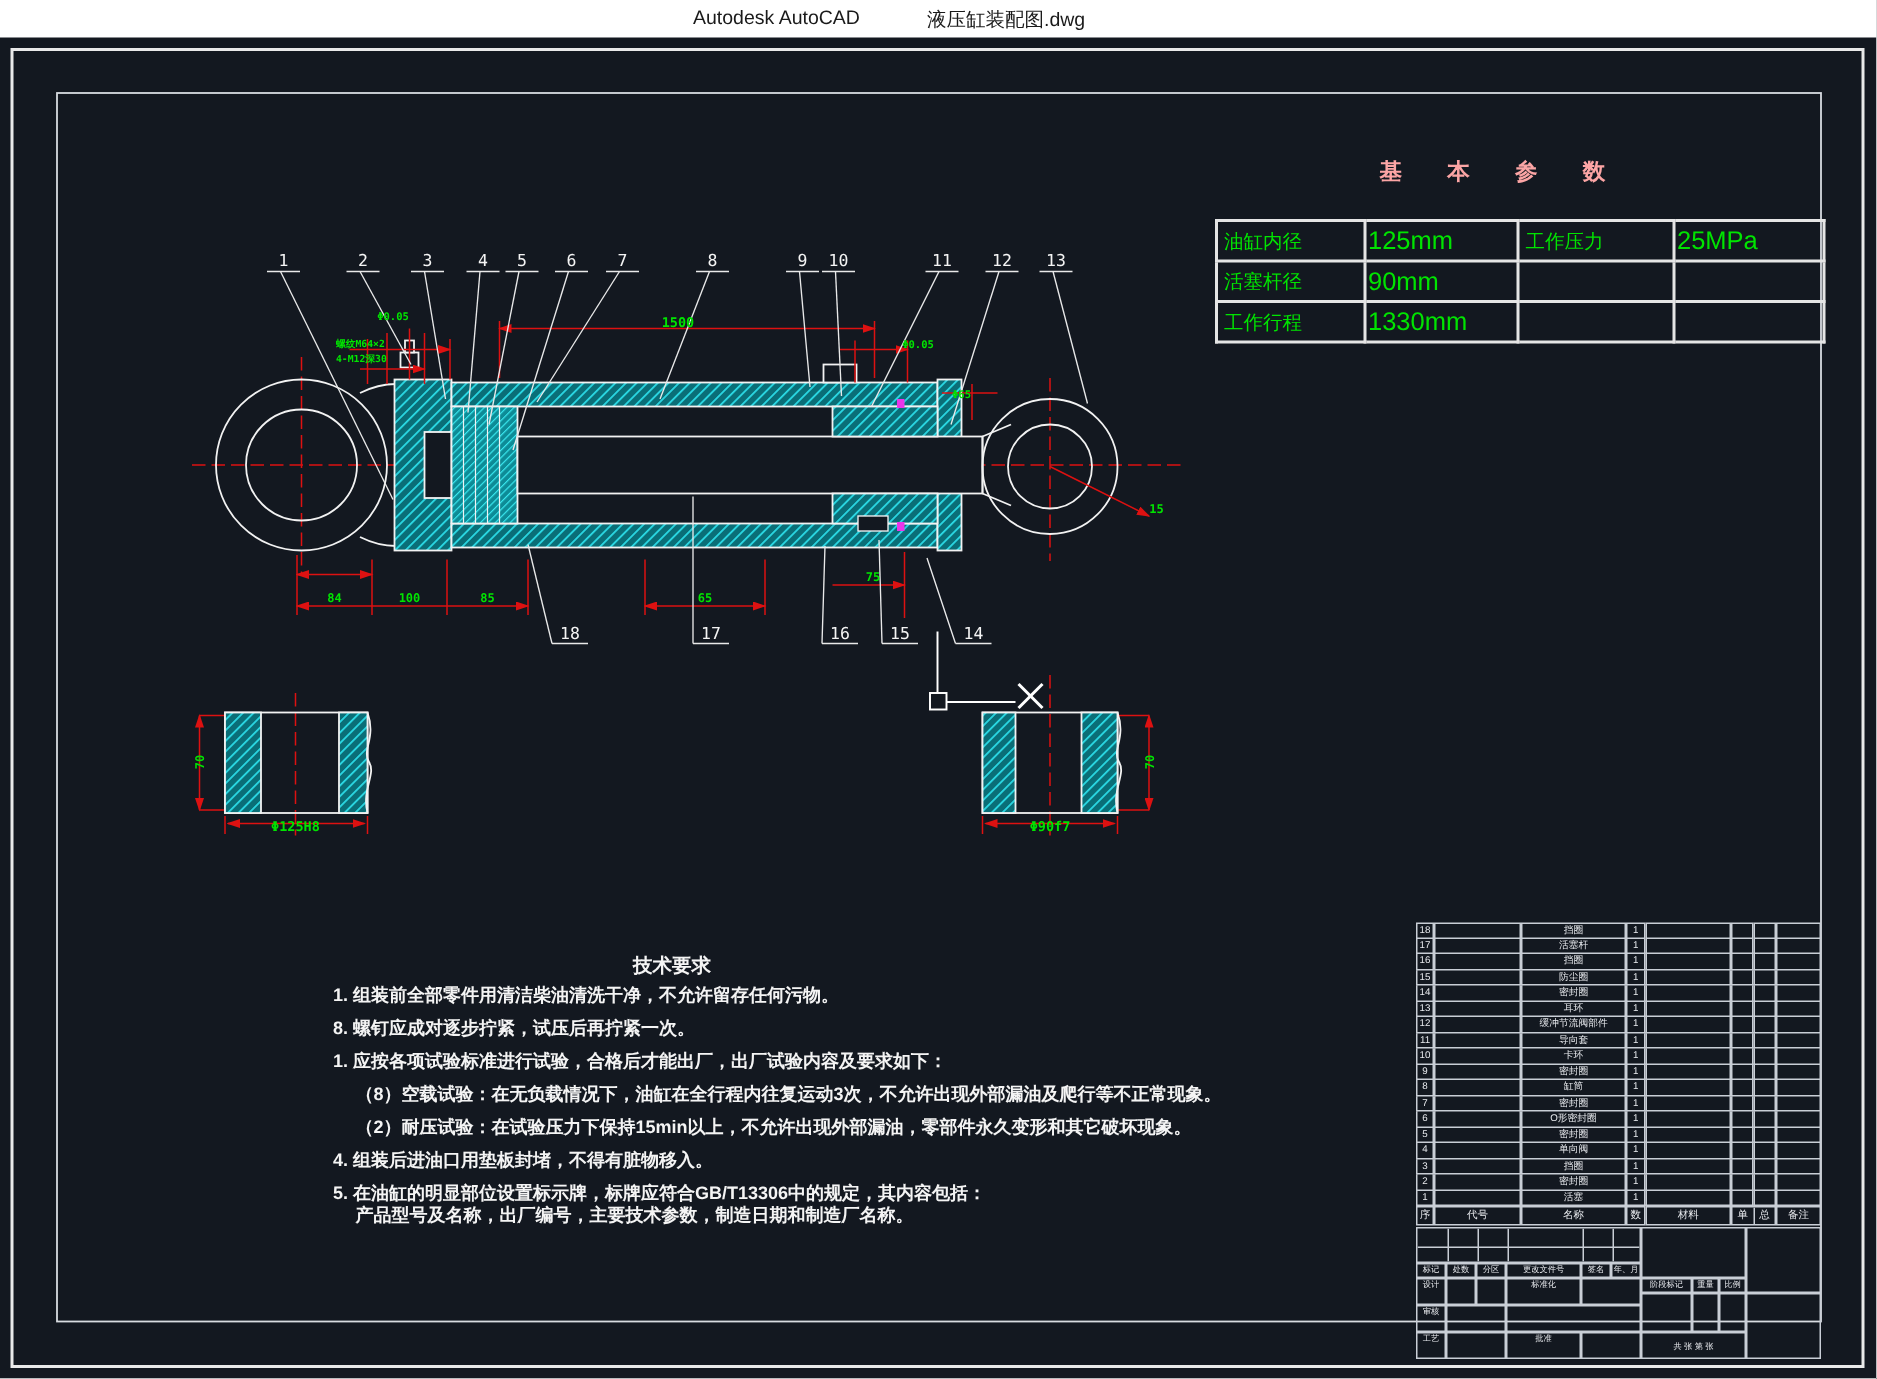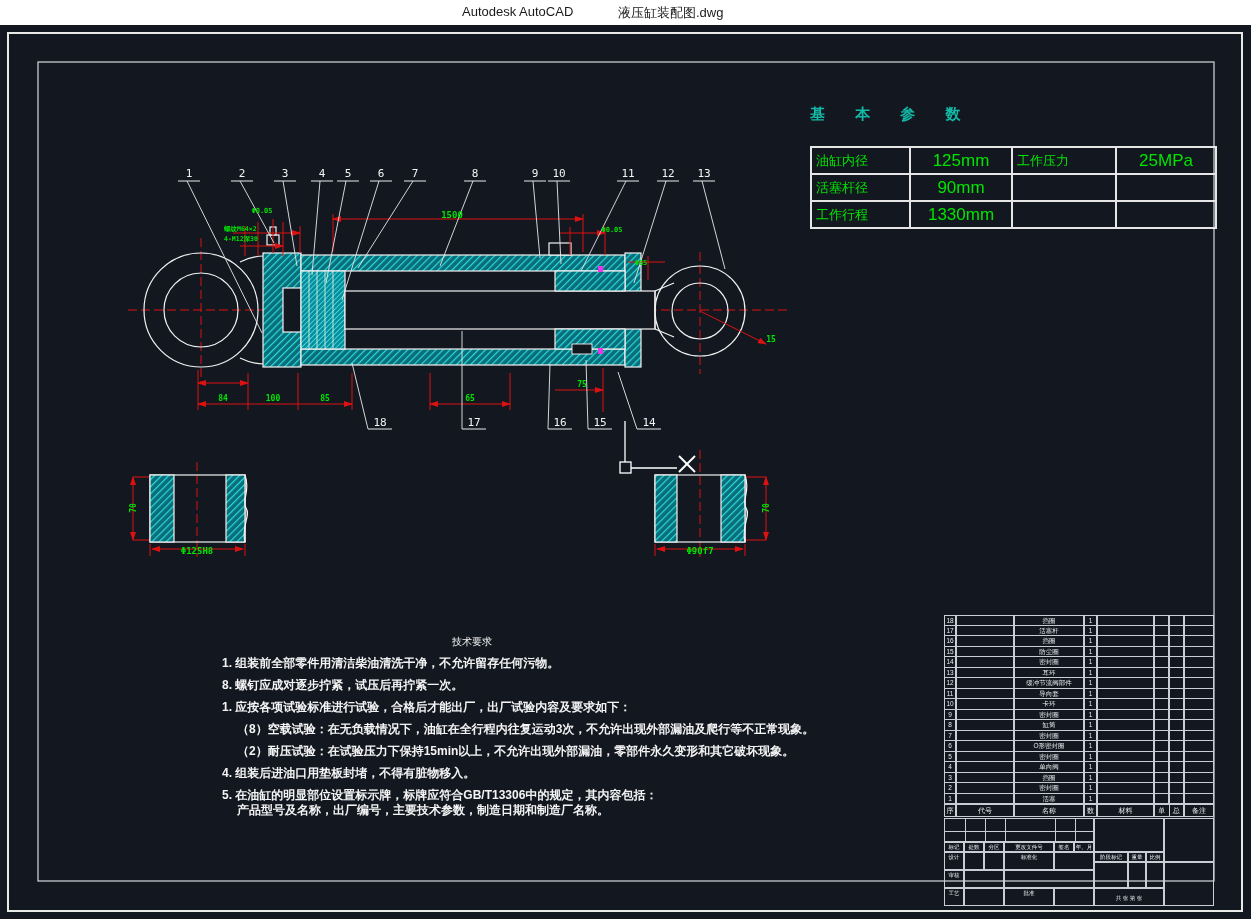--- a/index.html
+++ b/index.html
@@ -7,32 +7,32 @@
          font-family:"Liberation Sans",sans-serif;}
   
   .titlebar{position:absolute;left:0;top:0;width:1251px;height:25px;background:#ffffff;color:#111;}
   .titlebar span{position:absolute;top:4px;font-size:13px;color:#1a1a1a;}
   .app-title{left:462px;}
   .doc-title{left:618px;}
   
   .canvas{position:absolute;left:0;top:25px;width:1251px;height:894px;background:#131820;}
   svg{position:absolute;left:0;top:0;}
   
-  .ptable-title{position:absolute;left:810px;top:80px;width:383px;
-    color:#14b8a6;font-size:15px;font-weight:bold;letter-spacing:13px;}
+  .ptable-title{position:absolute;left:810px;top:80px;width:383px;text-align:center;
+    color:#fca5a5;font-size:15px;font-weight:bold;letter-spacing:13px;}
   table.ptable{position:absolute;left:810px;top:121px;width:383px;height:83px;
     border-collapse:collapse;table-layout:fixed;}
   table.ptable td{border:2px solid #e5e5e5;color:#00e400;overflow:hidden;white-space:nowrap;}
   td.plabel{font-size:13px;padding-left:4px;width:92px;}
-  td.pval{font-size:17px;text-align:center;width:98px;}
+  td.pval{font-size:17px;text-align:left;width:98px;}
   td.plabel2{width:97px;}
   td.pval2{width:96px;}
   
   .tech{position:absolute;left:222px;top:605px;width:560px;color:#f4f4f4;}
-  .tech .t-title{position:absolute;left:230px;top:5px;font-size:10px;font-weight:normal;}
+  .tech .t-title{position:absolute;left:200px;top:5px;font-size:13px;font-weight:bold;}
   .tech .ln{position:absolute;left:0;width:560px;font-size:12px;font-weight:bold;white-space:nowrap;}
   .tech .ind{left:15px;}
   
   .bom{position:absolute;left:944px;top:590px;width:270px;color:#e8eaee;}
   .bom-row{display:grid;grid-template-columns:12px 58px 70px 13px 57px 15px 15px 30px;
     height:10.5px;box-sizing:border-box;}
   .bom-row>div{border:0.5px solid #c9ced6;border-top:none;font-size:6.5px;line-height:10px;
     text-align:center;overflow:hidden;white-space:nowrap;box-sizing:border-box;}
   .bom-row.first>div{border-top:0.5px solid #c9ced6;}
   .bom-head{display:grid;grid-template-columns:12px 58px 70px 13px 57px 30px 30px;

